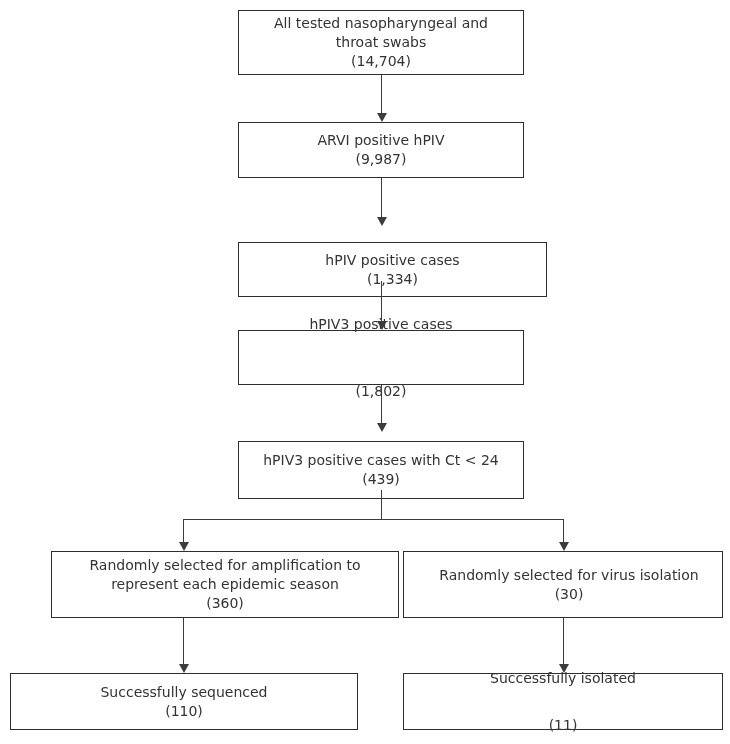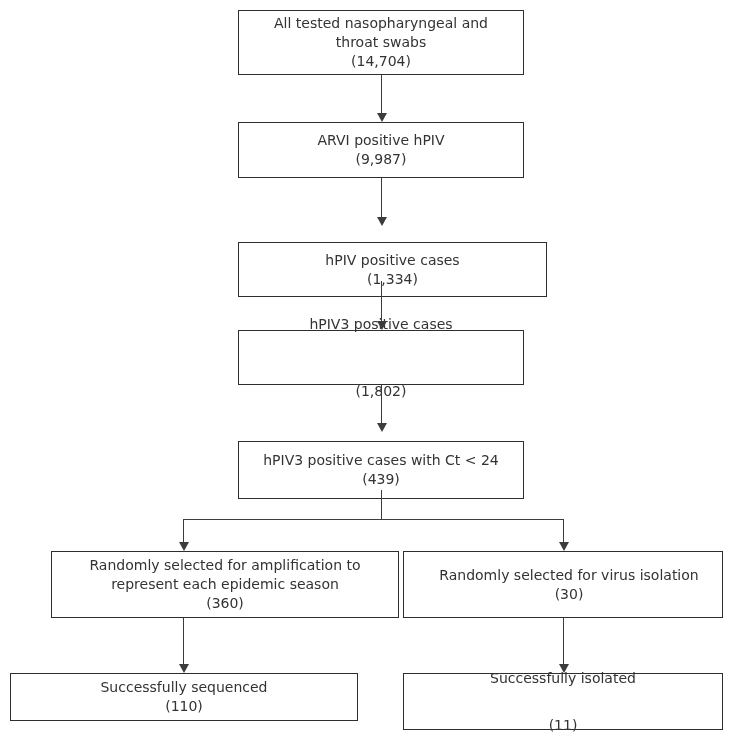--- a/index.html
+++ b/index.html
@@ -50,21 +50,21 @@
   }
   
   #box-swabs   { left: 238px; top: 10px;  width: 286px; height: 65px; }
   #box-arvi    { left: 238px; top: 122px; width: 286px; height: 56px; }
   #box-hpiv    { left: 238px; top: 226px; width: 309px; height: 55px; margin-top: 16px; }
   #box-hpiv3   { left: 238px; top: 330px; width: 286px; height: 55px; gap: 48px; }
   #box-ct24    { left: 238px; top: 432px; width: 286px; height: 58px; margin-top: 9px; }
   
   #box-amplification { left: 10px;  top: 551px; width: 348px; height: 67px; margin-left: 41px; }
   #box-isolation     { left: 403px; top: 551px; width: 320px; height: 67px; padding-left: 12px; }
-  #box-sequenced     { left: 10px;  top: 673px; width: 348px; height: 48px; }
+  #box-sequenced     { left: 10px;  top: 673px; width: 348px; height: 57px; }
   #box-isolated      { left: 403px; top: 673px; width: 320px; height: 57px; gap: 28px; }
 </style>
 </head>
 <body>
 
 <div class="canvas">
 
   <div class="box" id="box-swabs">
     <div class="label">All tested nasopharyngeal and
 throat swabs</div>

